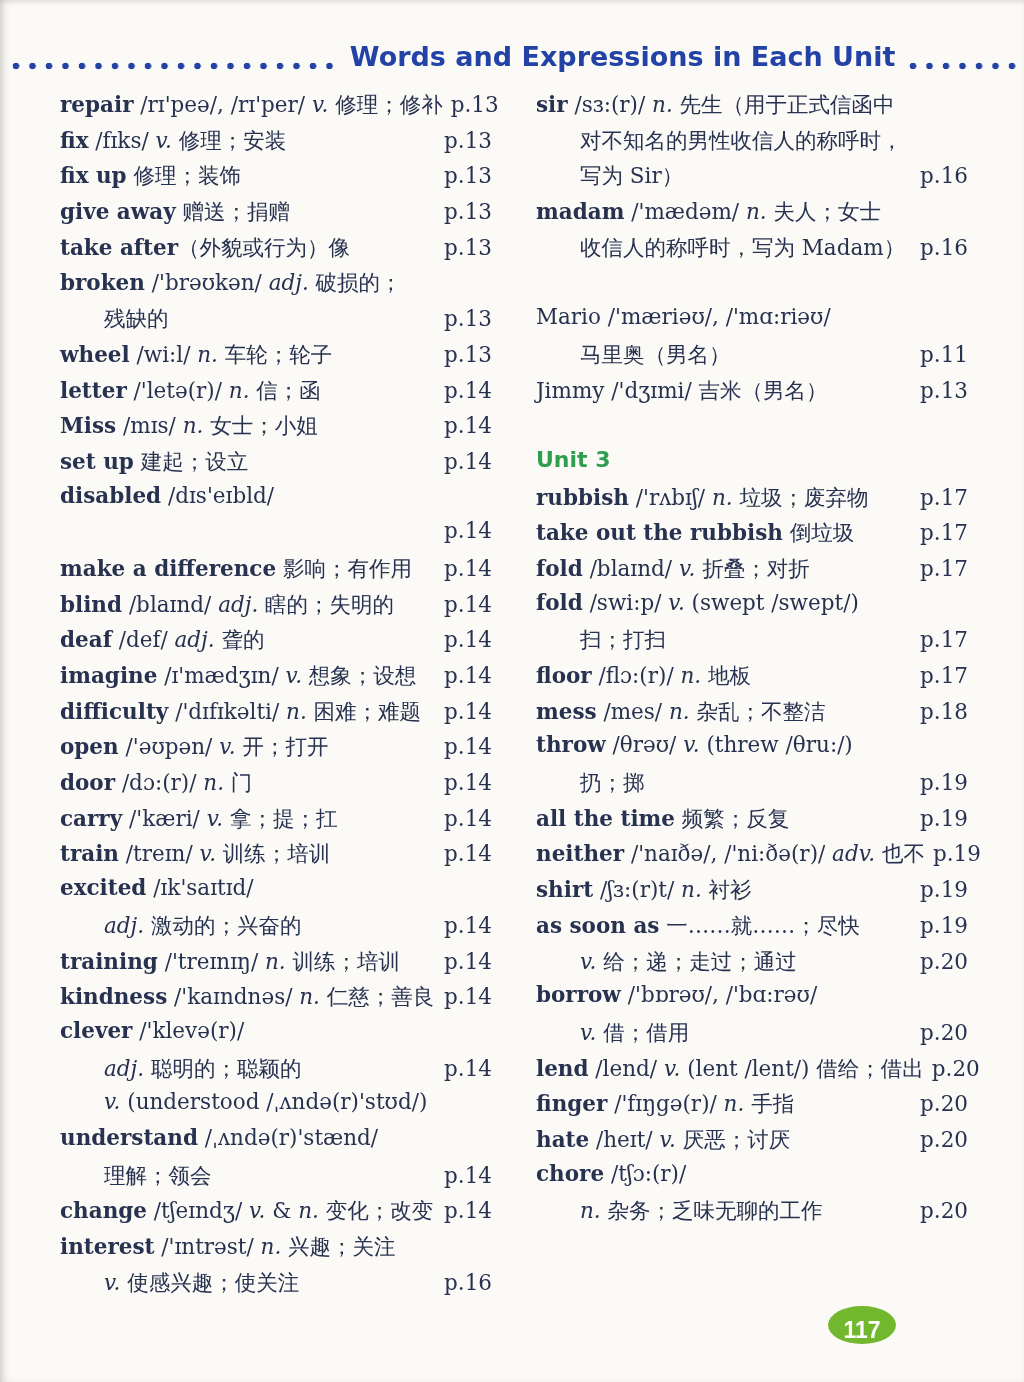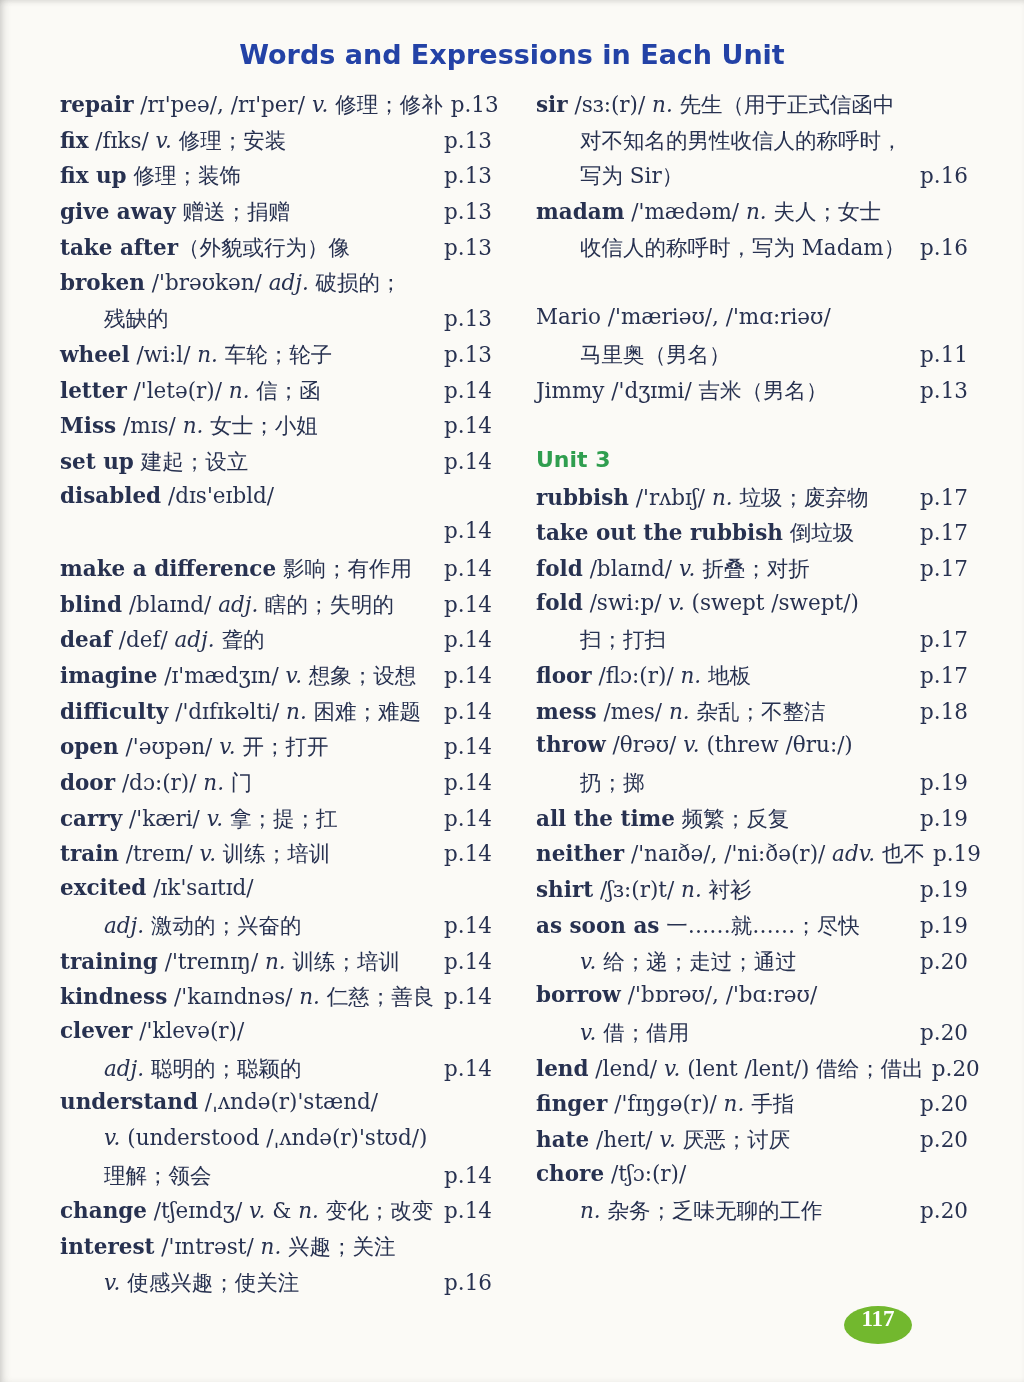--- a/index.html
+++ b/index.html
@@ -15,24 +15,23 @@
     background:#fbfaf6;
     color:var(--text);
     font-family:"DejaVu Serif","Liberation Serif",serif;
     font-size:21.5px;
     position:relative;
     overflow:hidden;
     box-shadow:inset 6px 0 8px -4px rgba(60,60,60,.25), inset 0 4px 6px -3px rgba(60,60,60,.15);
   }
   
   .header{
-    display:flex;align-items:center;
+    display:flex;align-items:flex-end;
     padding:34px 8px 0 8px;
     height:72px;
-    flex-direction:column;
   }
   .dots{
     height:12px;
     background-image:radial-gradient(circle at 8px 6px, var(--accent) 3px, transparent 3.6px);
     background-size:16.5px 12px;
     background-repeat:repeat-x;
   }
   .dots-left{flex:3;}
   .dots-right{flex:1;}
   .header-title{
@@ -68,27 +67,27 @@
   .seg-u{
     font-family:"DejaVu Sans","Liberation Sans",sans-serif;
     font-weight:bold;
     font-size:22px;
     color:var(--unit-green);
   }
   
   .page-badge{
     position:absolute;
     top:1306px;
-    right:112px;
+    right:128px;
     width:68px;height:38px;
     background:var(--badge-green);
     border-radius:50%;
-    display:flex;align-items:flex-start;justify-content:center;
+    display:flex;align-items:flex-end;justify-content:center;
     color:#ffffff;
-    font-family:Liberation Serif, serif;
+    font-family:Liberation Sans, sans-serif;
     font-weight:bold;
     font-size:23px;
   }
 </style>
 </head>
 <body>
 
 <div class="header">
   <div class="dots dots-left"></div>
   <div class="header-title">Words and Expressions in Each Unit</div>
@@ -118,22 +117,22 @@
       <div class="line"><span class="content"><span class="seg-b">open</span><span class="seg-n"> /'əʊpən/ </span><span class="seg-i">v.</span><span class="seg-n"> 开；打开</span></span><span class="page-ref">p.14</span></div>
       <div class="line"><span class="content"><span class="seg-b">door</span><span class="seg-n"> /dɔ:(r)/ </span><span class="seg-i">n.</span><span class="seg-n"> 门</span></span><span class="page-ref">p.14</span></div>
       <div class="line"><span class="content"><span class="seg-b">carry</span><span class="seg-n"> /'kæri/ </span><span class="seg-i">v.</span><span class="seg-n"> 拿；提；扛</span></span><span class="page-ref">p.14</span></div>
       <div class="line"><span class="content"><span class="seg-b">train</span><span class="seg-n"> /treɪn/ </span><span class="seg-i">v.</span><span class="seg-n"> 训练；培训</span></span><span class="page-ref">p.14</span></div>
       <div class="line"><span class="content"><span class="seg-b">excited</span><span class="seg-n"> /ɪk'saɪtɪd/</span></span></div>
       <div class="line indent"><span class="content"><span class="seg-i">adj.</span><span class="seg-n"> 激动的；兴奋的</span></span><span class="page-ref">p.14</span></div>
       <div class="line"><span class="content"><span class="seg-b">training</span><span class="seg-n"> /'treɪnɪŋ/ </span><span class="seg-i">n.</span><span class="seg-n"> 训练；培训</span></span><span class="page-ref">p.14</span></div>
       <div class="line"><span class="content"><span class="seg-b">kindness</span><span class="seg-n"> /'kaɪndnəs/ </span><span class="seg-i">n.</span><span class="seg-n"> 仁慈；善良</span></span><span class="page-ref">p.14</span></div>
       <div class="line"><span class="content"><span class="seg-b">clever</span><span class="seg-n"> /'klevə(r)/</span></span></div>
       <div class="line indent"><span class="content"><span class="seg-i">adj.</span><span class="seg-n"> 聪明的；聪颖的</span></span><span class="page-ref">p.14</span></div>
+      <div class="line indent"><span class="content"><span class="seg-i">v.</span><span class="seg-n"> (understood /ˌʌndə(r)'stʊd/)</span></span></div>
       <div class="line"><span class="content"><span class="seg-b">understand</span><span class="seg-n"> /ˌʌndə(r)'stænd/</span></span></div>
-      <div class="line indent"><span class="content"><span class="seg-i">v.</span><span class="seg-n"> (understood /ˌʌndə(r)'stʊd/)</span></span></div>
       <div class="line indent"><span class="content"><span class="seg-n">理解；领会</span></span><span class="page-ref">p.14</span></div>
       <div class="line"><span class="content"><span class="seg-b">change</span><span class="seg-n"> /tʃeɪndʒ/ </span><span class="seg-i">v.</span><span class="seg-n"> &amp; </span><span class="seg-i">n.</span><span class="seg-n"> 变化；改变</span></span><span class="page-ref">p.14</span></div>
       <div class="line"><span class="content"><span class="seg-b">interest</span><span class="seg-n"> /'ɪntrəst/ </span><span class="seg-i">n.</span><span class="seg-n"> 兴趣；关注</span></span></div>
       <div class="line indent"><span class="content"><span class="seg-i">v.</span><span class="seg-n"> 使感兴趣；使关注</span></span><span class="page-ref">p.16</span></div>
     </div>
   <div class="col" id="col-right">
       <div class="line"><span class="content"><span class="seg-b">sir</span><span class="seg-n"> /sɜ:(r)/ </span><span class="seg-i">n.</span><span class="seg-n"> 先生（用于正式信函中</span></span></div>
       <div class="line indent"><span class="content"><span class="seg-n">对不知名的男性收信人的称呼时，</span></span></div>
       <div class="line indent"><span class="content"><span class="seg-n">写为 Sir）</span></span><span class="page-ref">p.16</span></div>
       <div class="line"><span class="content"><span class="seg-b">madam</span><span class="seg-n"> /'mædəm/ </span><span class="seg-i">n.</span><span class="seg-n"> 夫人；女士</span></span></div>

